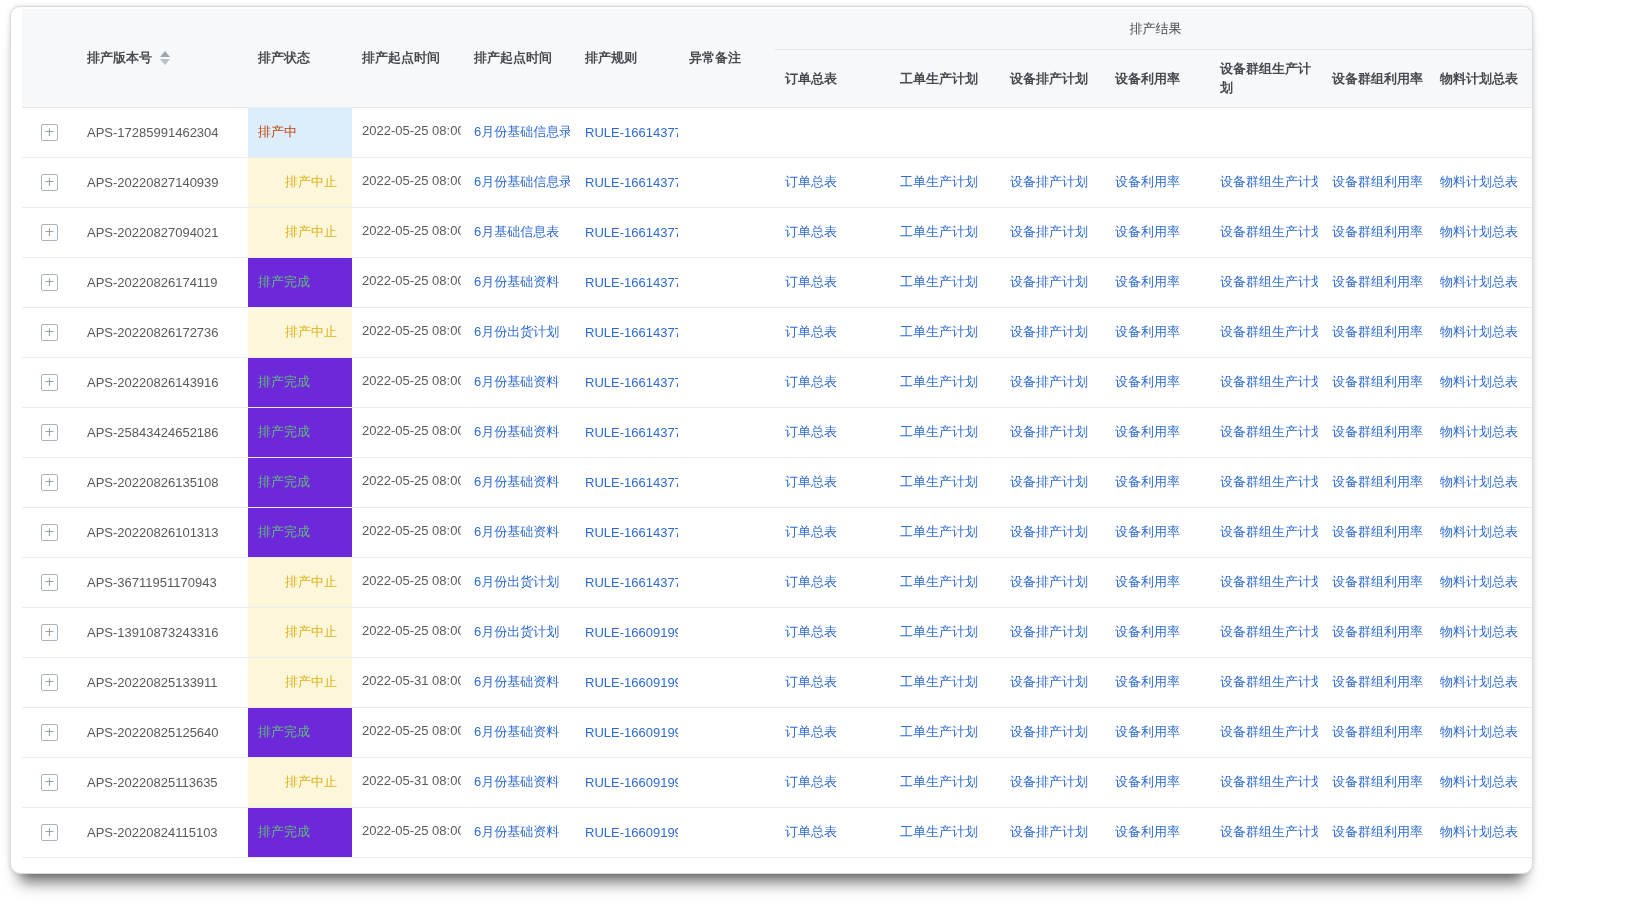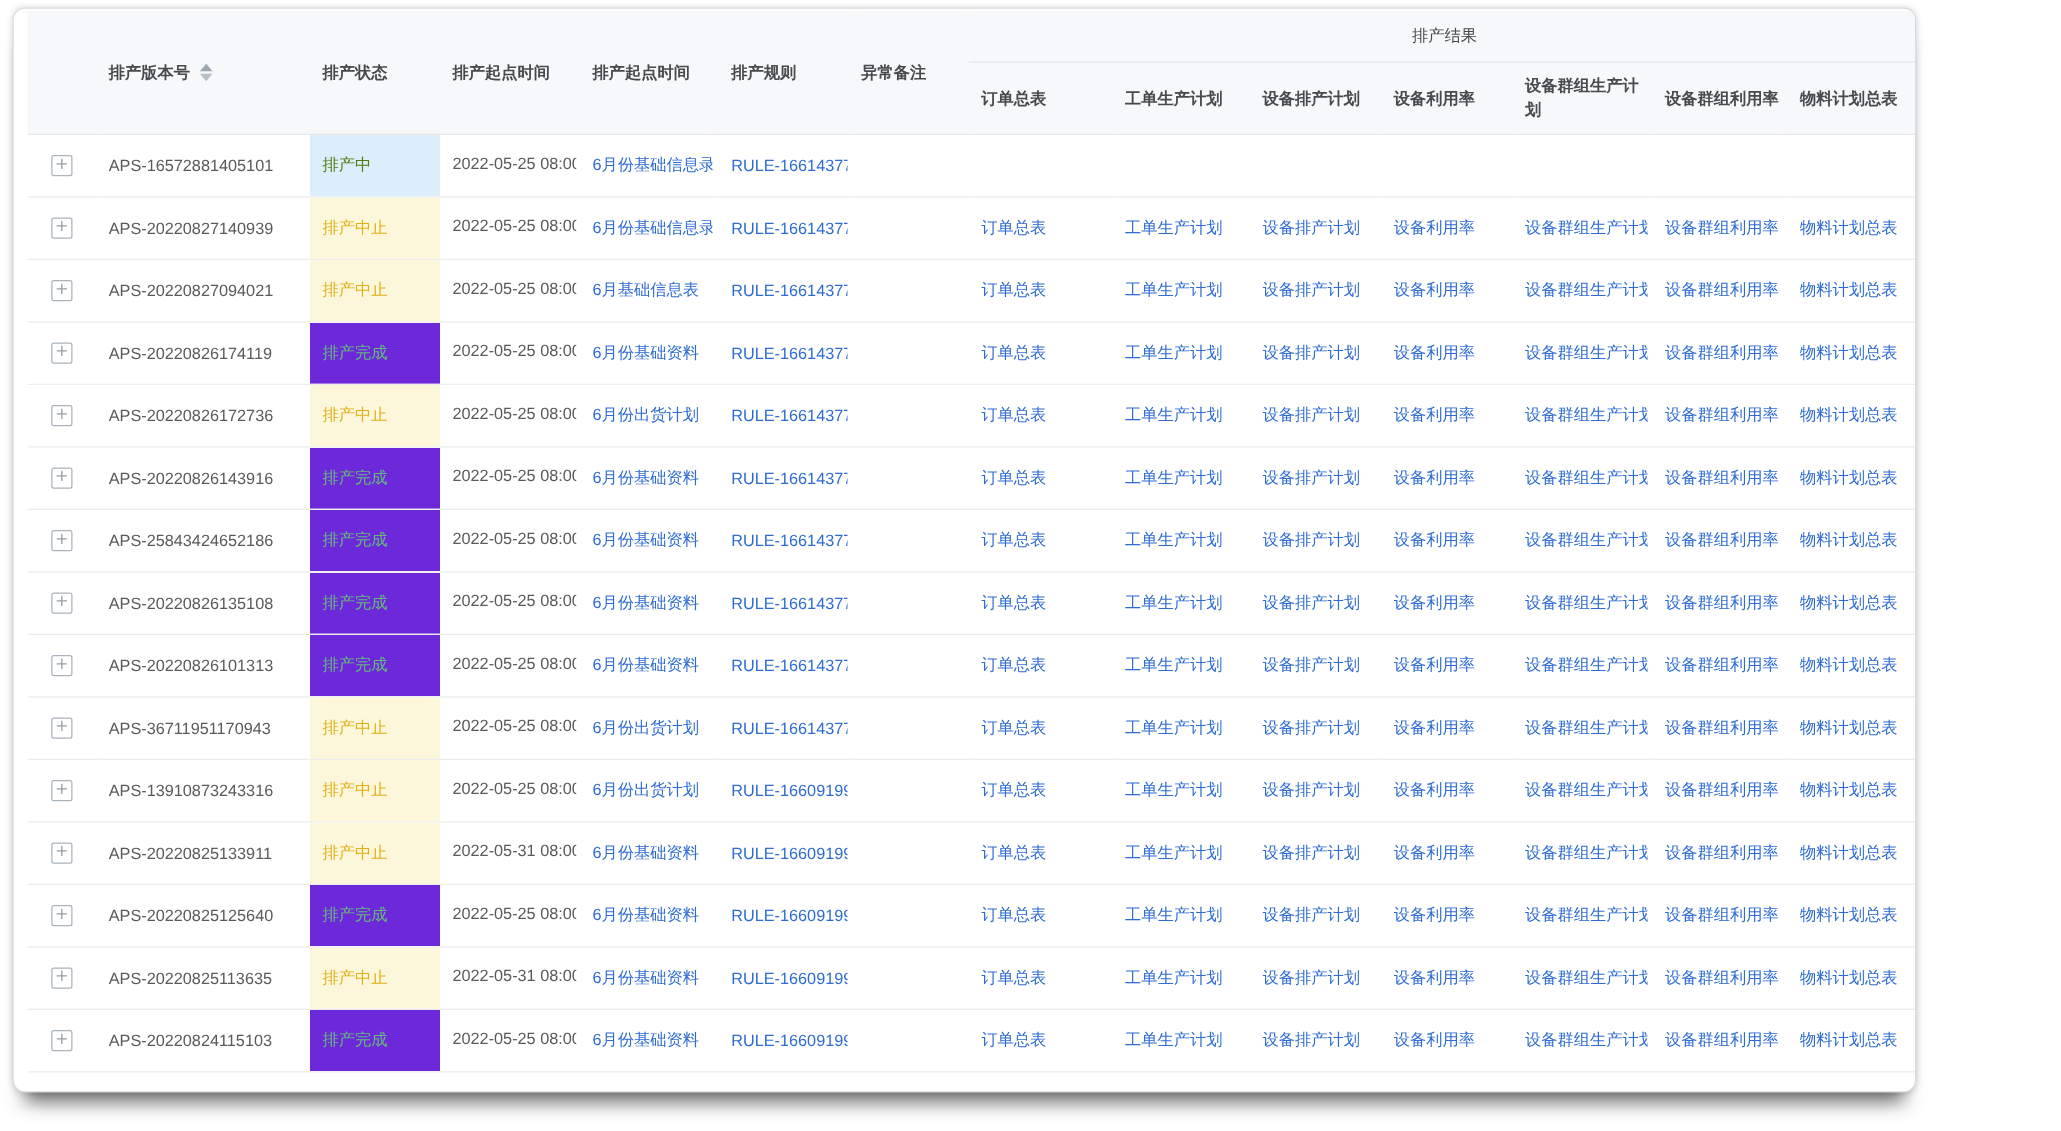--- a/index.html
+++ b/index.html
@@ -34,22 +34,22 @@
   td.c-expand { text-align:center; padding:0; }
   .expand-btn { width:17px; height:17px; border:1px solid #aab3bc; border-radius:2px; background:#fff; color:#99a2ab; font-size:13px; line-height:14px; display:inline-flex; align-items:center; justify-content:center; cursor:pointer; font-family:"DejaVu Sans", sans-serif; padding:0; }
 
   a.lnk { color:#2e6bd3; text-decoration:none; cursor:pointer; display:inline-block; white-space:nowrap; overflow:hidden; vertical-align:middle; }
   td.c-dataver a.lnk { max-width:96px; }
   td.c-rule a.lnk { max-width:93px; }
   td.c-grpplan a.lnk { max-width:98px; }
   td.c-start span { display:inline-block; max-width:99px; overflow:hidden; white-space:nowrap; }
 
   td.c-status { padding-left:10px; }
-  td.status-processing { background:#dceefb; } td.status-processing .status-txt { color:#4d7c0f; }
-  td.status-aborted { background:#fcf7da; } td.status-aborted .status-txt { color:#dfb117; }
+  td.status-processing { background:#dceefb; } td.status-processing .status-txt { color:#c2410c; }
+  td.status-aborted { background:#fcf7da; } td.status-aborted .status-txt { color:#dfb117;margin-left:27px; }
   td.status-done { background:#6d28d9; } td.status-done .status-txt { color:#62bd7a; }
 </style>
 </head>
 <body>
 
 <div class="card">
   <table class="aps">
     <colgroup>
       <col class="c1">
         <col class="c2">
@@ -93,21 +93,21 @@
           <th>设备群组生产计划</th>
           <th>设备群组利用率</th>
           <th>物料计划总表</th>
         </tr>
     </thead>
     <tbody id="table-body">
   <tr>
     <td class="c-expand"><button class="expand-btn">
               <span>+</span>
             </button></td>
-    <td class="c-version"><span>APS-16572881405101</span></td>
+    <td class="c-version"><span>APS-17285991462304</span></td>
     <td class="c-status status-processing"><span class="status-txt">排产中</span></td>
     <td class="c-start"><span>2022-05-25 08:00</span></td>
     <td class="c-dataver"><a class="lnk">6月份基础信息录</a></td>
     <td class="c-rule"><a class="lnk">RULE-16614377</a></td>
     <td class="c-remark"></td>
     <td class="c-res"></td>
     <td class="c-res"></td>
     <td class="c-res"></td>
     <td class="c-res"></td>
     <td class="c-res c-grpplan"></td>

